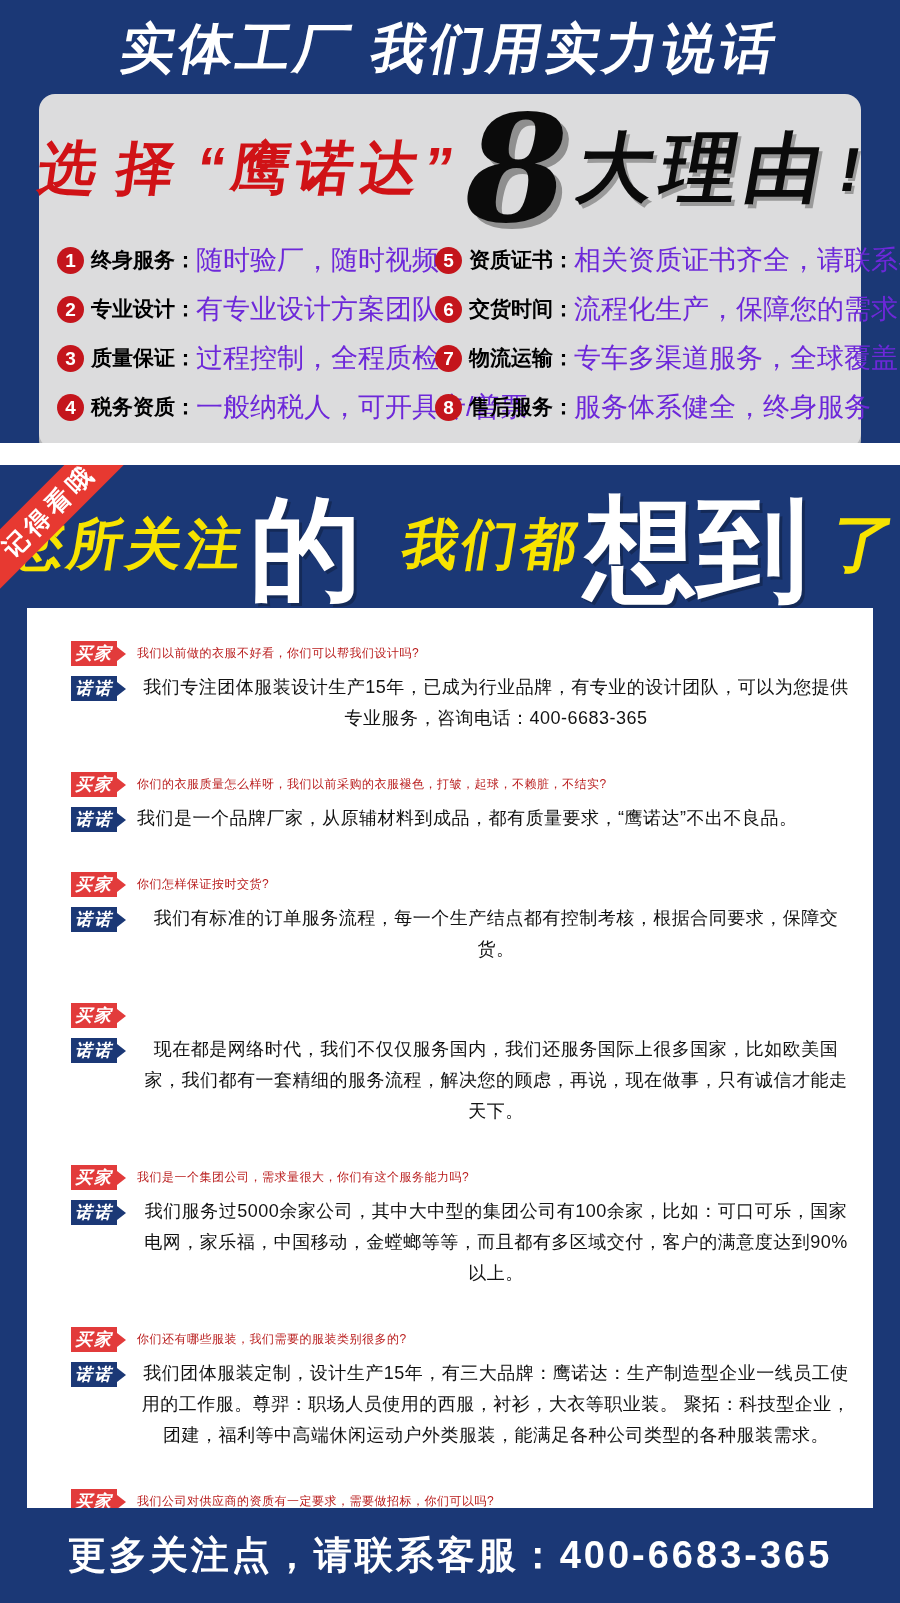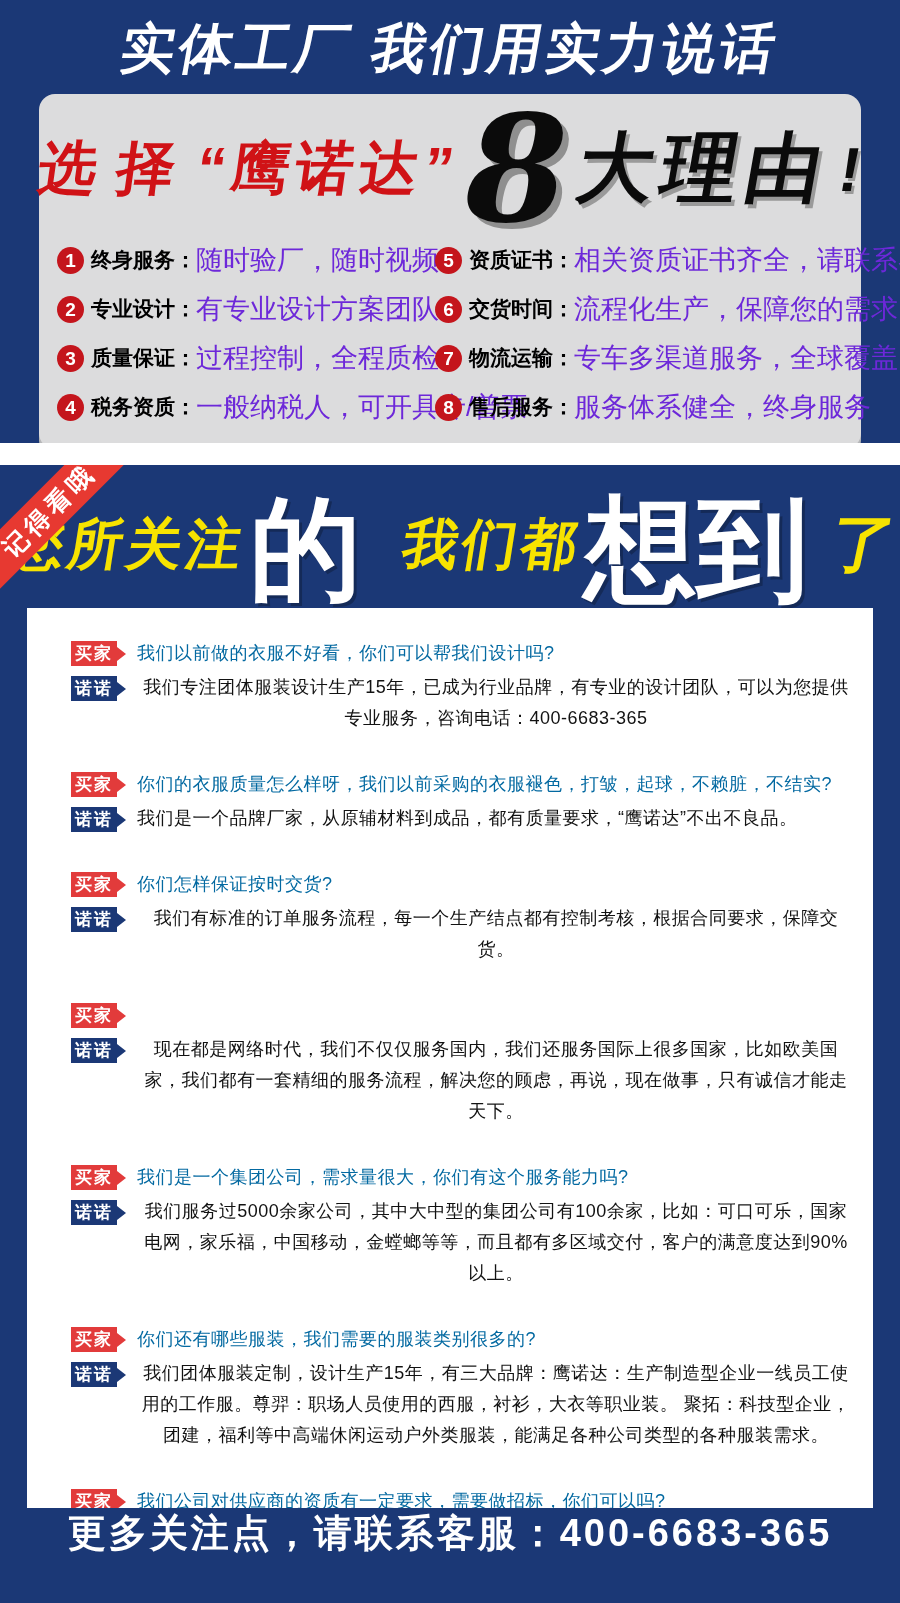--- a/index.html
+++ b/index.html
@@ -183,50 +183,51 @@
   .qa-tag-wrap { flex: 0 0 auto; display: flex; align-items: center; margin-right: 11px; margin-top: 1px; }
   .qa-tag {
     min-width: 46px; height: 25px;
     box-sizing: border-box;
     padding: 0 4px;
     display: flex; align-items: center; justify-content: center;
     color: #ffffff;
     font-size: 17px;
     font-weight: bold;
     letter-spacing: 2px;
+    font-style: italic;
   }
   .qa-tag.buyer  { background: #e23b3b; }
   .qa-tag.seller { background: #1b3876; }
   .qa-arrow {
     width: 0; height: 0;
     border-top: 7px solid transparent;
     border-bottom: 7px solid transparent;
     border-left: 9px solid #e23b3b;
   }
   .qa-arrow.seller-arrow { border-left-color: #1b3876; }
   .q-text {
-    color: #0369a1;
-    font-size: 18px;
+    color: #b91c1c;
+    font-size: 12px;
     line-height: 25px;
     padding-top: 1px;
     letter-spacing: 0.5px;
   }
   .a-text {
     color: #121212;
     font-size: 18px;
     line-height: 31px;
     margin-top: -3px;
     letter-spacing: 0.5px;
     text-align: center;
   }
   .footer-bar {
     flex: 0 0 auto;
     height: 95px;
     display: flex;
-    align-items: flex-start;
+    align-items: center;
     justify-content: center;
     border-radius: 8px;
   }
   .footer-text {
     color: #ffffff;
     font-size: 38px;
     font-weight: bold;
     letter-spacing: 3px;
   }
 </style>

